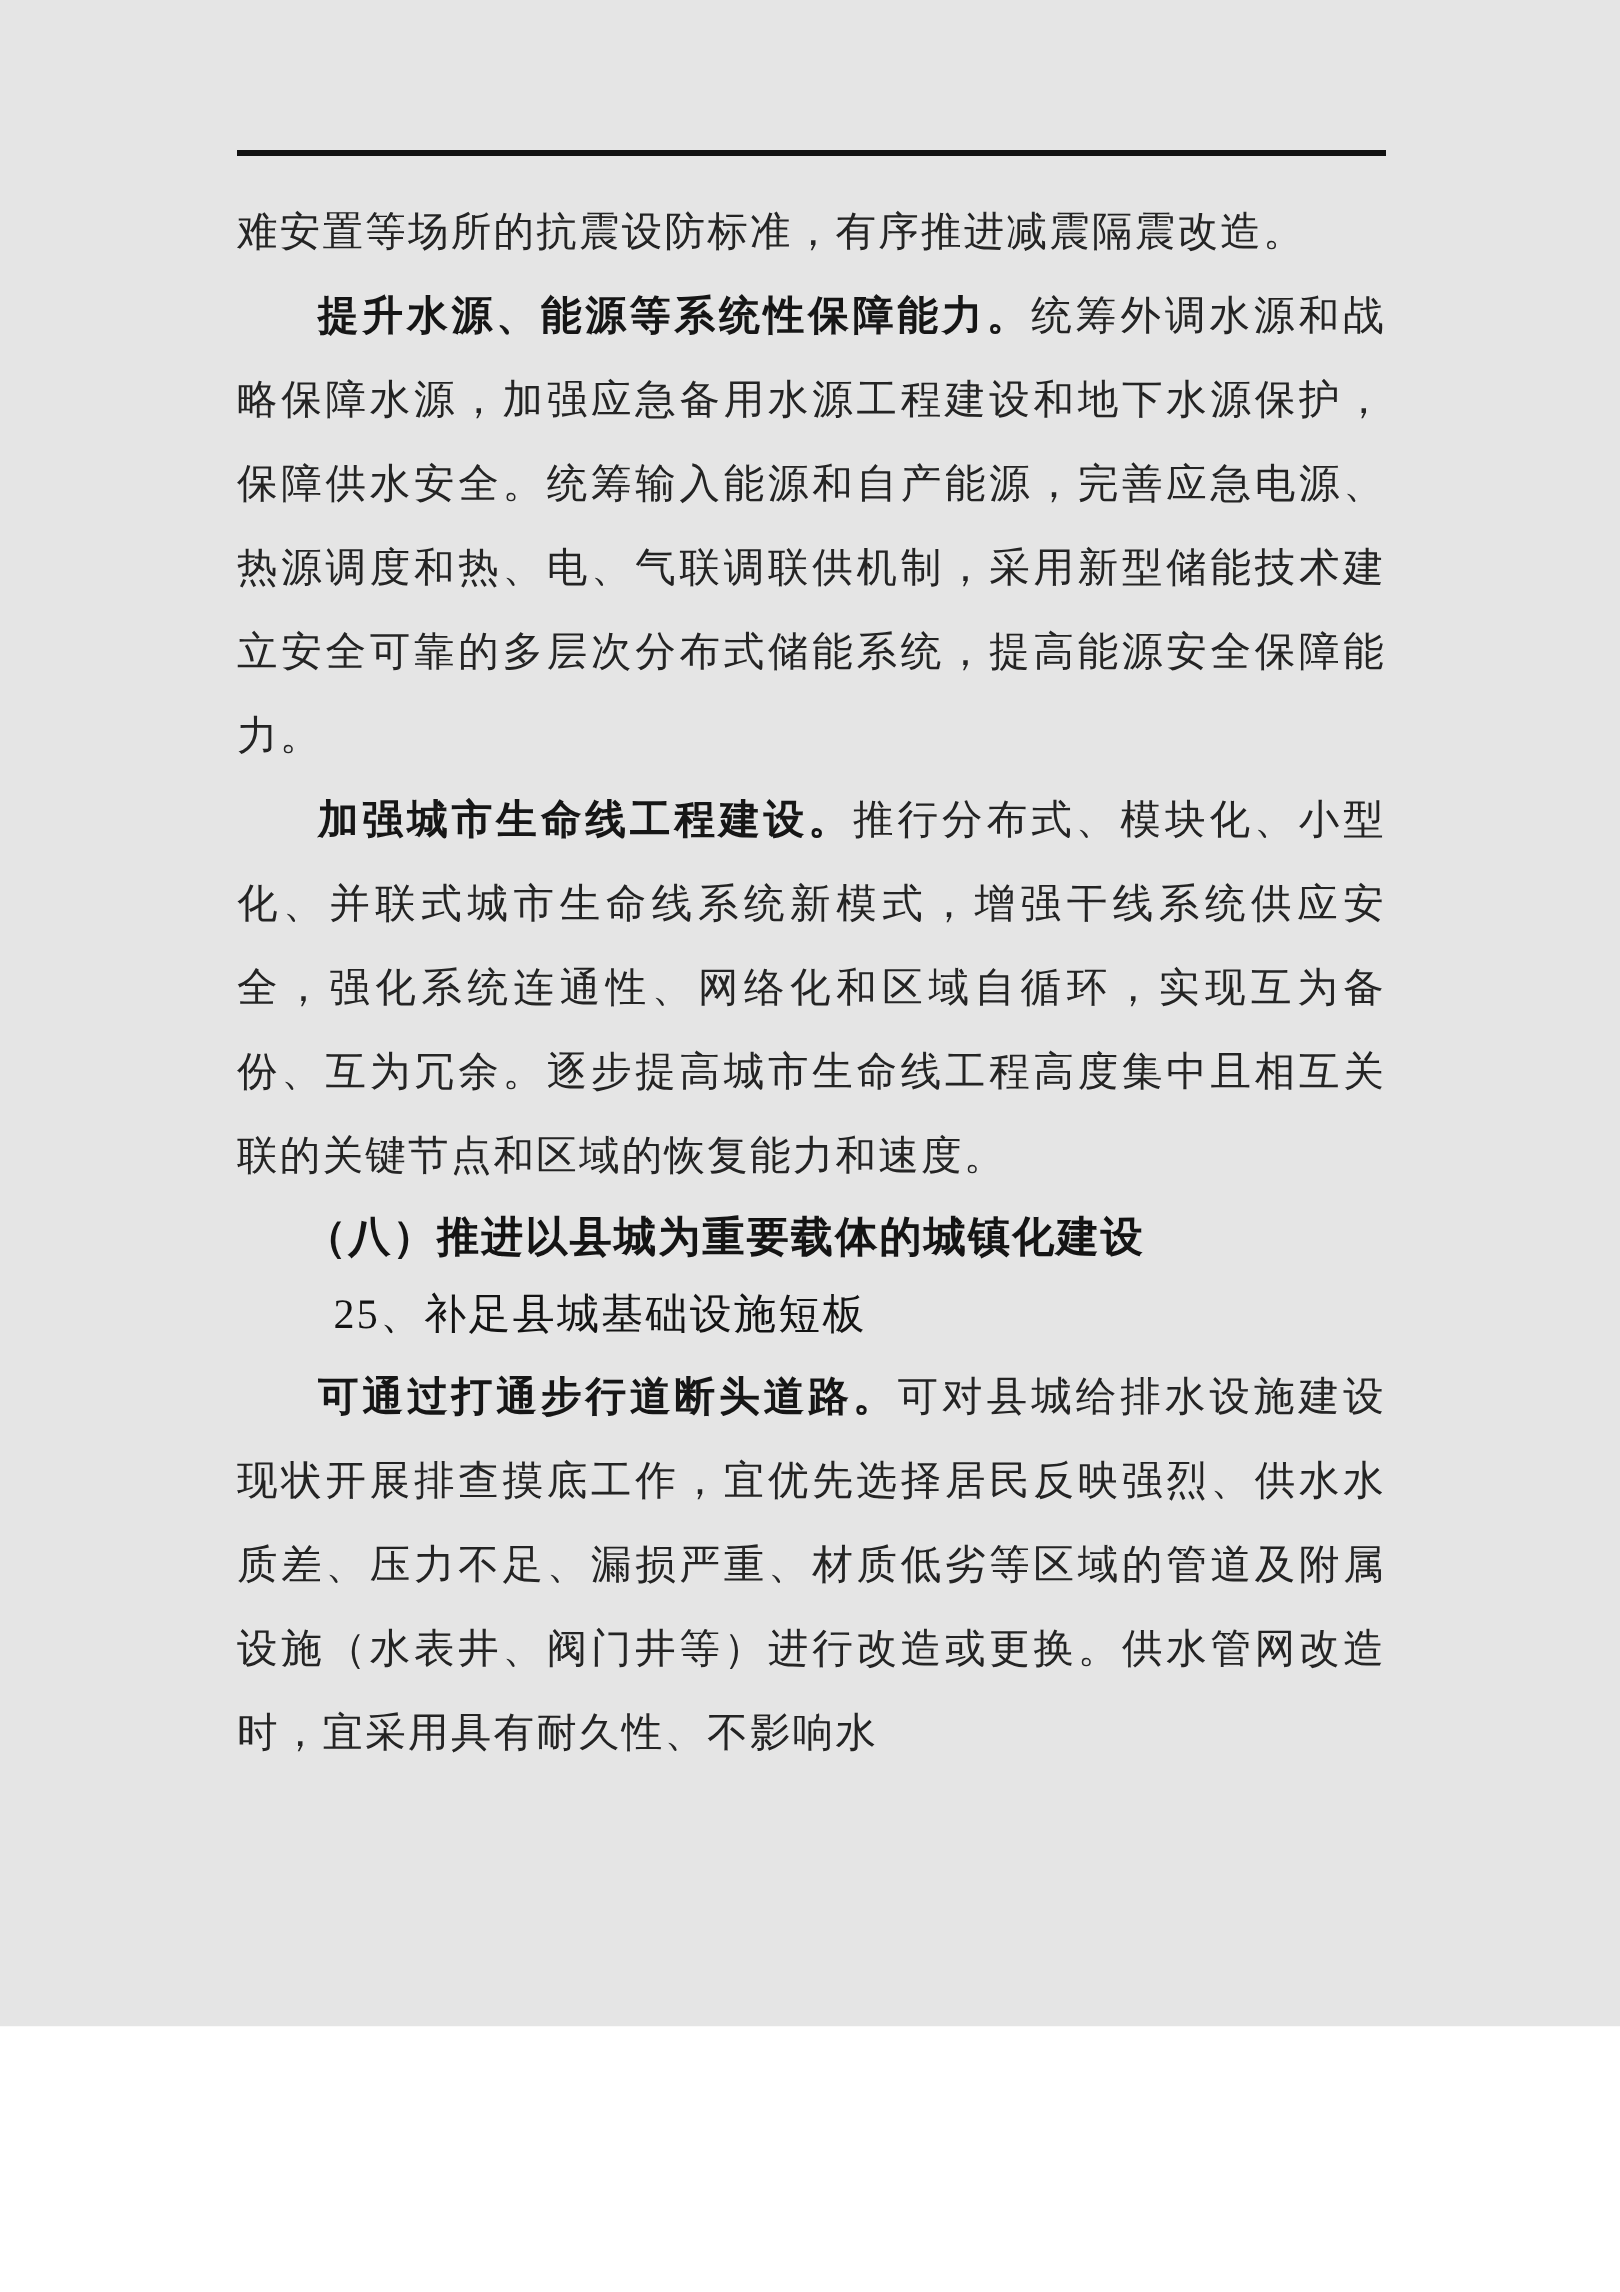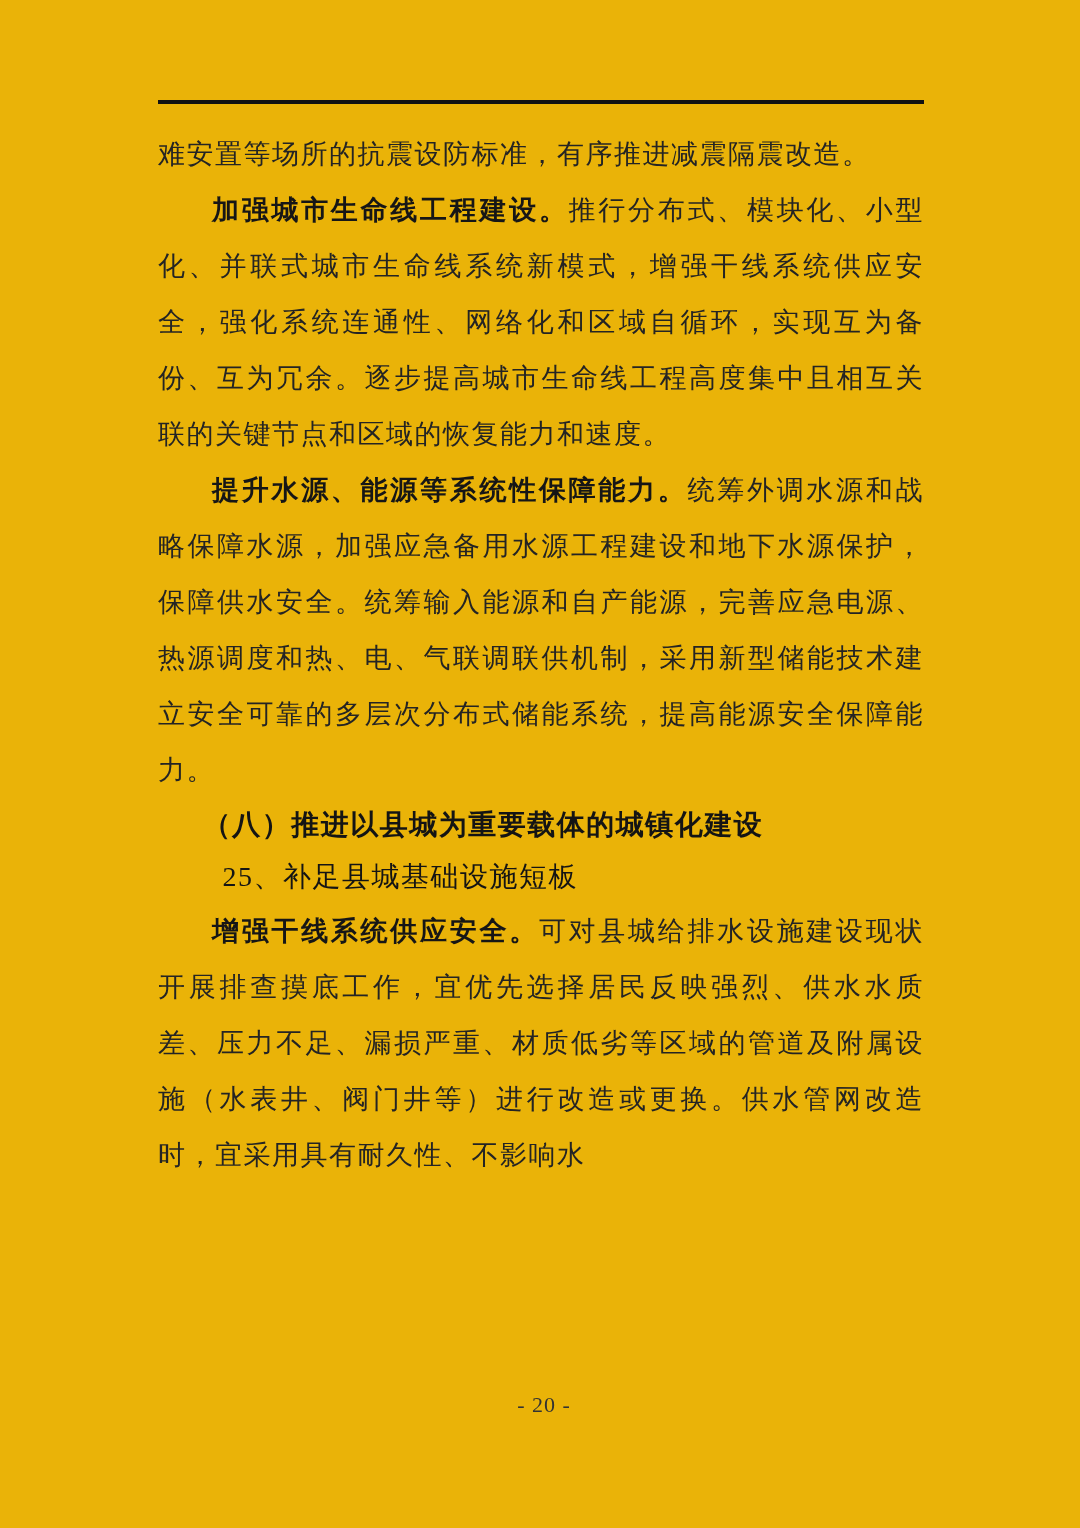--- a/index.html
+++ b/index.html
@@ -3,22 +3,22 @@
 <meta charset="utf-8">
 <style>
   html, body {
     margin: 0;
     padding: 0;
     background: #ffffff;
   }
   .page {
     position: relative;
     width: 1080px;
-    height: 1528px;
-    background: #eab308;
+    height: 1351px;
+    background: #e5e5e5;
     overflow: hidden;
   }
   .top-rule {
     position: absolute;
     left: 158px;
     top: 100px;
     width: 766px;
     height: 4px;
     background: #121212;
   }
@@ -77,20 +77,20 @@
     letter-spacing: 1px;
   }
 </style>
 </head>
 <body>
 
 <div class="page">
   <div class="top-rule"></div>
   <div class="content" id="content">
       <p class="para"><span>难安置等场所的抗震设防标准，有序推进减震隔震改造。</span></p>
+      <p class="para indent"><span class="bold-lead">提升水源、能源等系统性保障能力。</span><span>统筹外调水源和战略保障水源，加强应急备用水源工程建设和地下水源保护，保障供水安全。统筹输入能源和自产能源，完善应急电源、热源调度和热、电、气联调联供机制，采用新型储能技术建立安全可靠的多层次分布式储能系统，提高能源安全保障能力。</span></p>
       <p class="para indent"><span class="bold-lead">加强城市生命线工程建设。</span><span>推行分布式、模块化、小型化、并联式城市生命线系统新模式，增强干线系统供应安全，强化系统连通性、网络化和区域自循环，实现互为备份、互为冗余。逐步提高城市生命线工程高度集中且相互关联的关键节点和区域的恢复能力和速度。</span></p>
-      <p class="para indent"><span class="bold-lead">提升水源、能源等系统性保障能力。</span><span>统筹外调水源和战略保障水源，加强应急备用水源工程建设和地下水源保护，保障供水安全。统筹输入能源和自产能源，完善应急电源、热源调度和热、电、气联调联供机制，采用新型储能技术建立安全可靠的多层次分布式储能系统，提高能源安全保障能力。</span></p>
       <div class="heading1">（八）推进以县城为重要载体的城镇化建设</div>
       <div class="heading2">25、补足县城基础设施短板</div>
-      <p class="para indent"><span class="bold-lead">增强干线系统供应安全。</span><span>可对县城给排水设施建设现状开展排查摸底工作，宜优先选择居民反映强烈、供水水质差、压力不足、漏损严重、材质低劣等区域的管道及附属设施（水表井、阀门井等）进行改造或更换。供水管网改造时，宜采用具有耐久性、不影响水</span></p>
+      <p class="para indent"><span class="bold-lead">可通过打通步行道断头道路。</span><span>可对县城给排水设施建设现状开展排查摸底工作，宜优先选择居民反映强烈、供水水质差、压力不足、漏损严重、材质低劣等区域的管道及附属设施（水表井、阀门井等）进行改造或更换。供水管网改造时，宜采用具有耐久性、不影响水</span></p>
     </div>
   <div class="footer">- 20 -</div>
 </div>
 
 </body></html>

